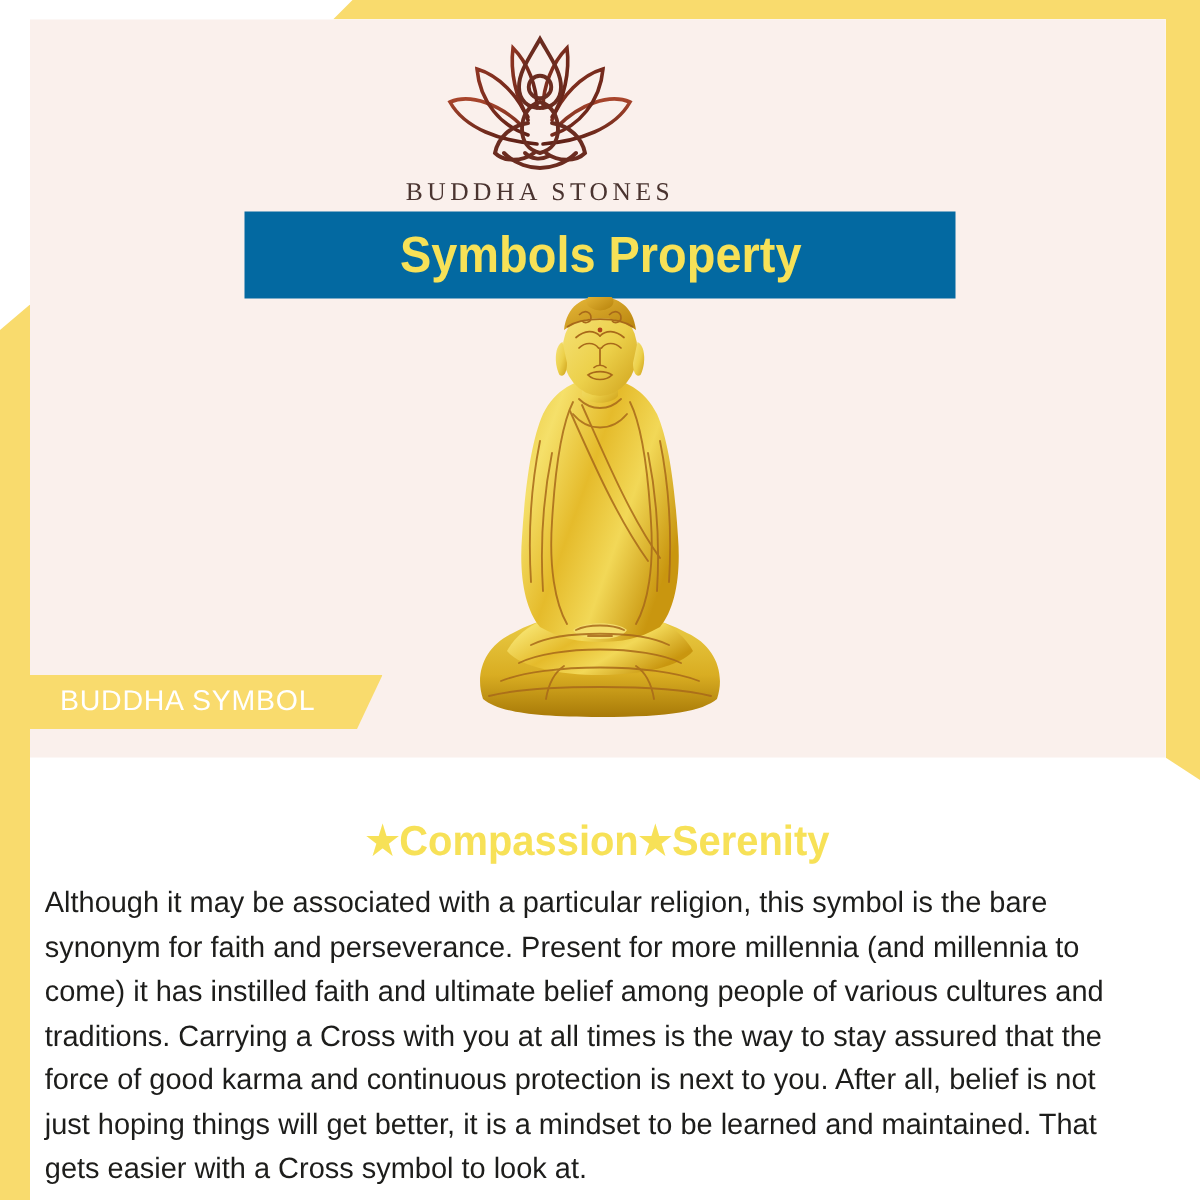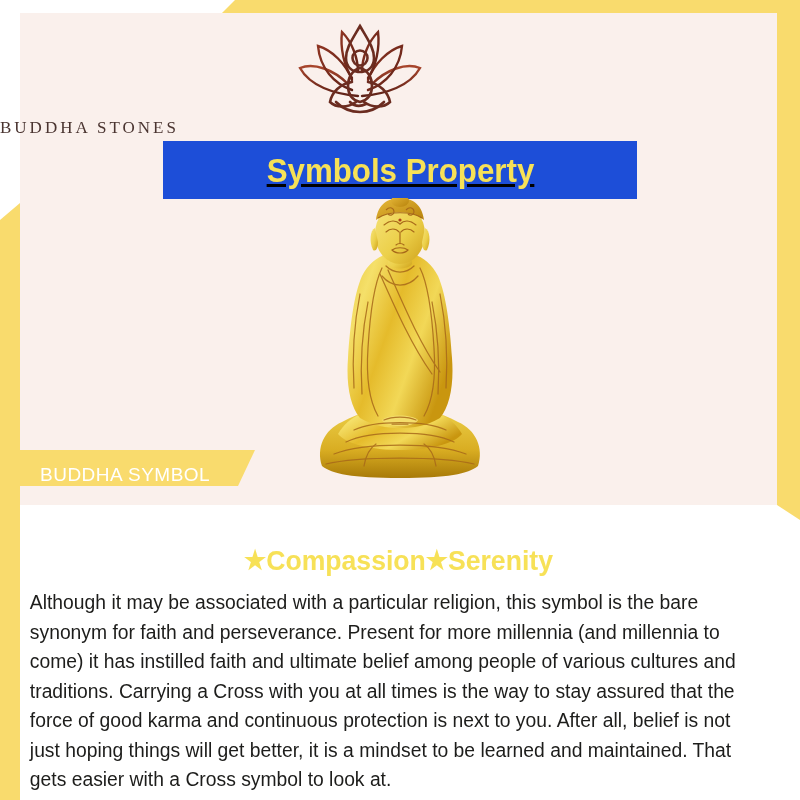--- a/index.html
+++ b/index.html
@@ -73,20 +73,21 @@
     height: 492px;
     background: #faf0ec;
   }
 
   
   #logo-block {
     position: absolute;
     left: 0;
     top: 22px;
     width: 720px;
+    text-align: center;
   }
   #logo-mark {
     display: block;
     margin: 0 auto;
   }
   #logo-wordmark {
     margin-top: 2px;
     font-family: "Liberation Serif", serif;
     font-size: 17px;
     letter-spacing: 3px;
@@ -94,25 +95,24 @@
     font-weight: 400;
   }
 
   
   #title-panel {
     position: absolute;
     left: 163px;
     top: 141px;
     width: 474px;
     height: 58px;
-    background: #1d4ed8;
+    background: #0369a1;
     display: flex;
     align-items: center;
     justify-content: center;
-    text-decoration: underline;
   }
   #title-text {
     font-family: "Liberation Sans Narrow", "Liberation Sans", sans-serif;
     font-weight: 700;
     font-size: 34px;
     color: #f7e157;
     letter-spacing: 0px;
     transform: scaleX(0.92);
     white-space: nowrap;
   }
@@ -133,21 +133,21 @@
   
   #symbol-ribbon {
     position: absolute;
     left: 20px;
     top: 450px;
     width: 235px;
     height: 36px;
     background: #f9db6d;
     clip-path: polygon(0 0, 235px 0, 218px 36px, 0 36px);
     display: flex;
-    align-items: flex-end;
+    align-items: center;
   }
   #symbol-ribbon-label {
     margin-left: 20px;
     font-family: "Liberation Sans Narrow", "Liberation Sans", sans-serif;
     font-size: 19px;
     color: #ffffff;
     letter-spacing: 0.5px;
     white-space: nowrap;
   }
 

